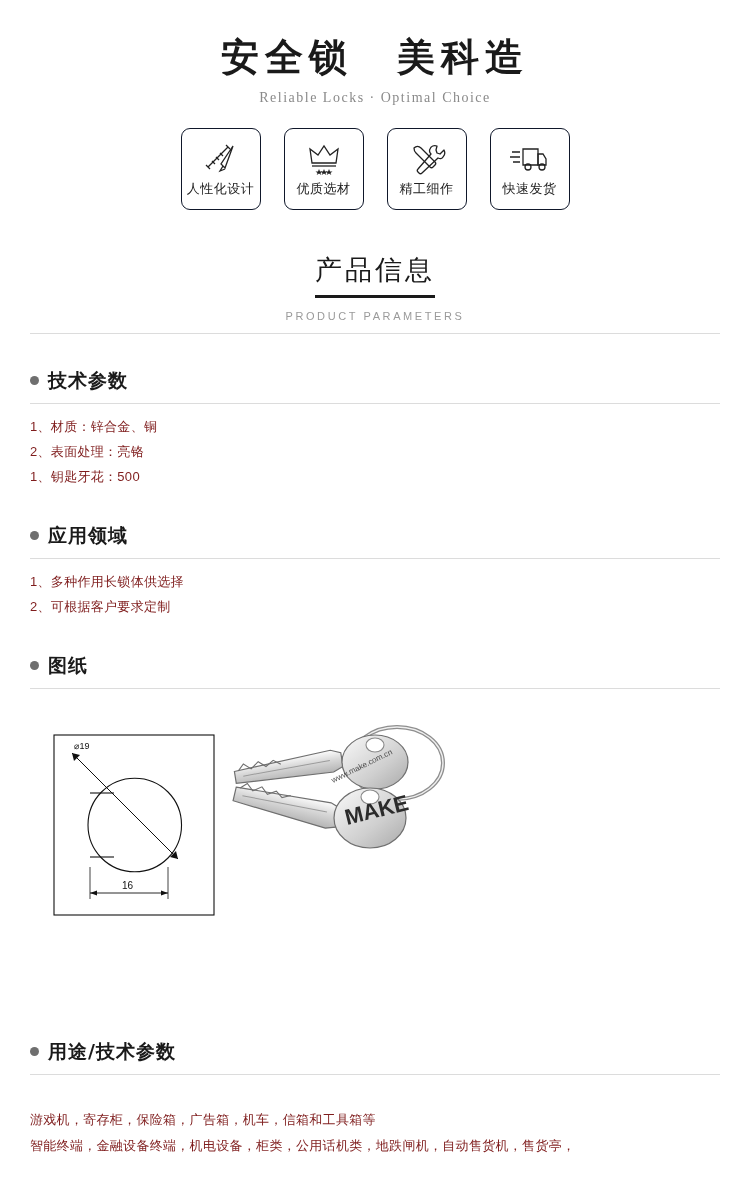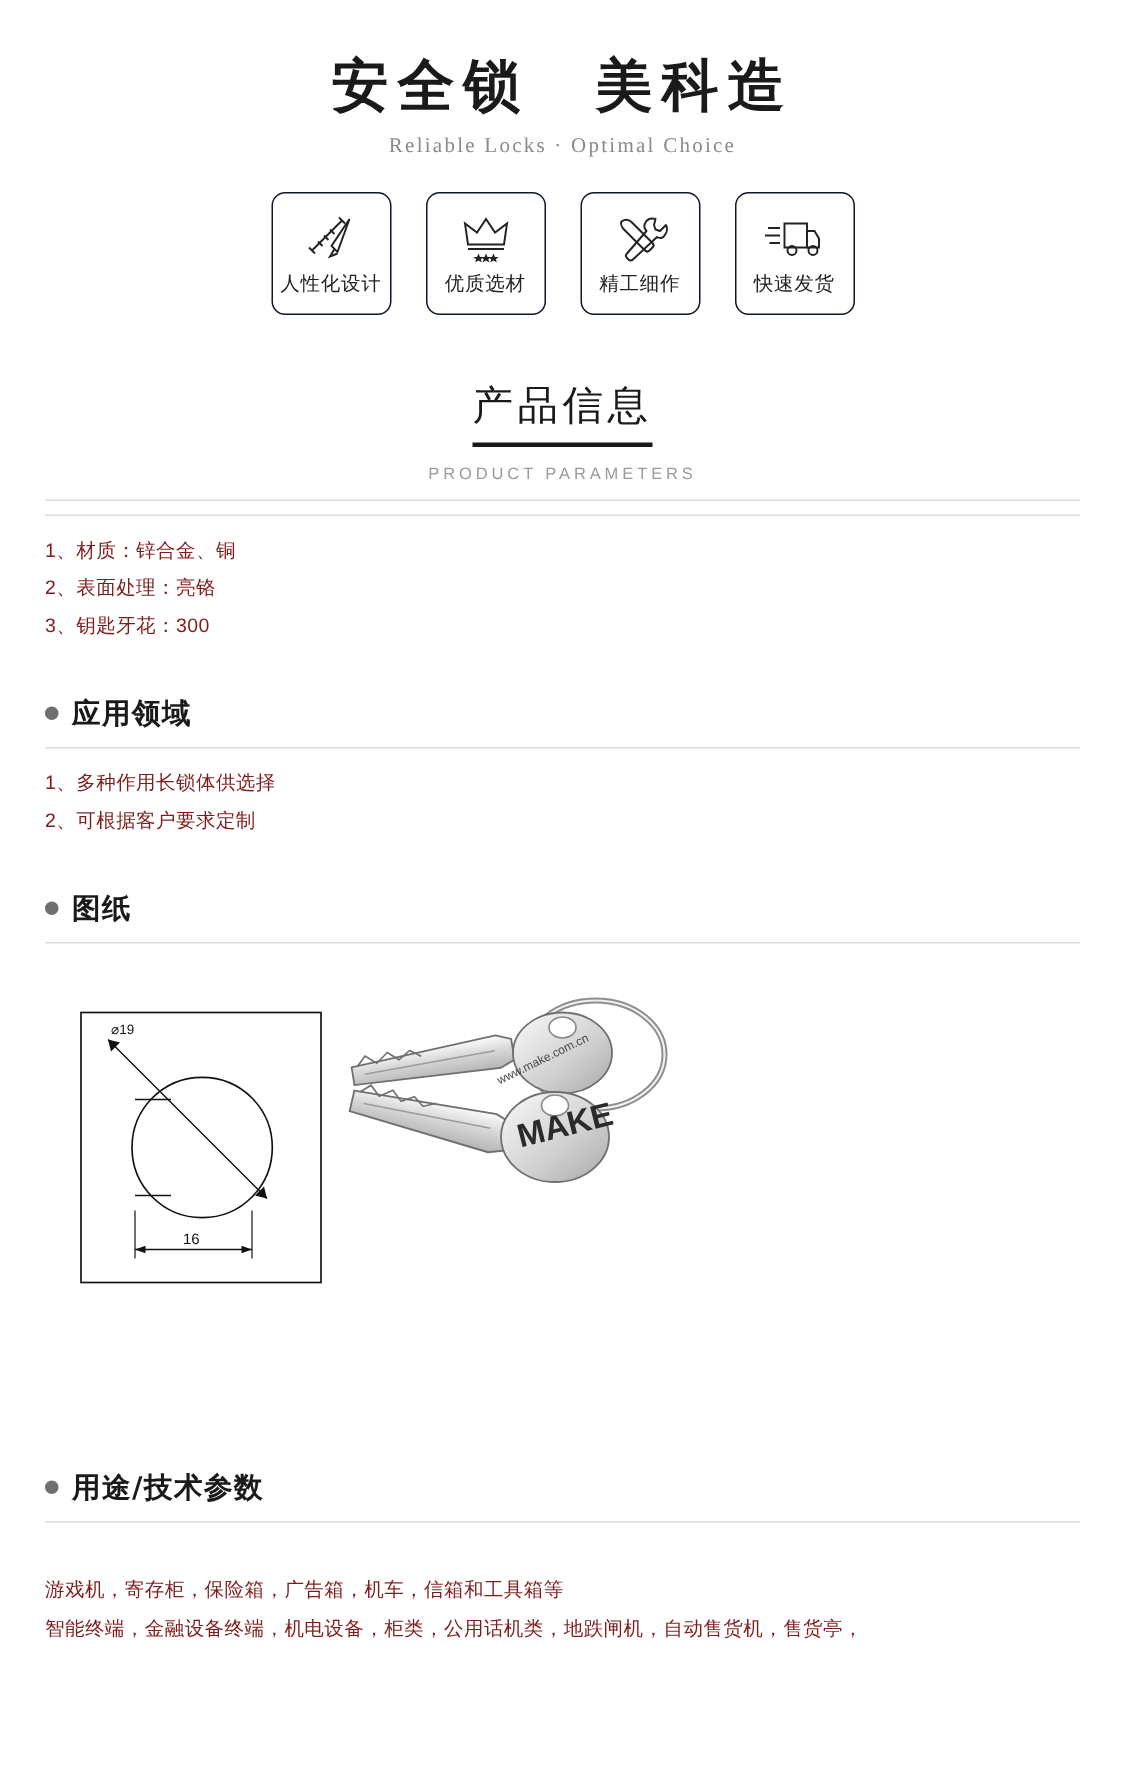--- a/index.html
+++ b/index.html
@@ -243,25 +243,29 @@
     </div>
   </div>
 
   <div class="section-head">
     <div class="cn">产品信息</div>
     <div class="en">PRODUCT PARAMETERS</div>
   </div>
   <div class="section-rule"></div>
 
   <div class="block">
+    <div class="block-title">
+      <span class="bullet"></span>
+      <span class="txt">技术参数</span>
+    </div>
     <div class="block-rule"></div>
     <div class="lines">
       <div class="line">1、材质：锌合金、铜</div>
       <div class="line">2、表面处理：亮铬</div>
-      <div class="line">3、钥匙牙花：300</div>
+      <div class="line">1、钥匙牙花：500</div>
     </div>
   </div>
 
   <div class="block">
     <div class="block-title">
       <span class="bullet"></span>
       <span class="txt">应用领域</span>
     </div>
     <div class="block-rule"></div>
     <div class="lines">

